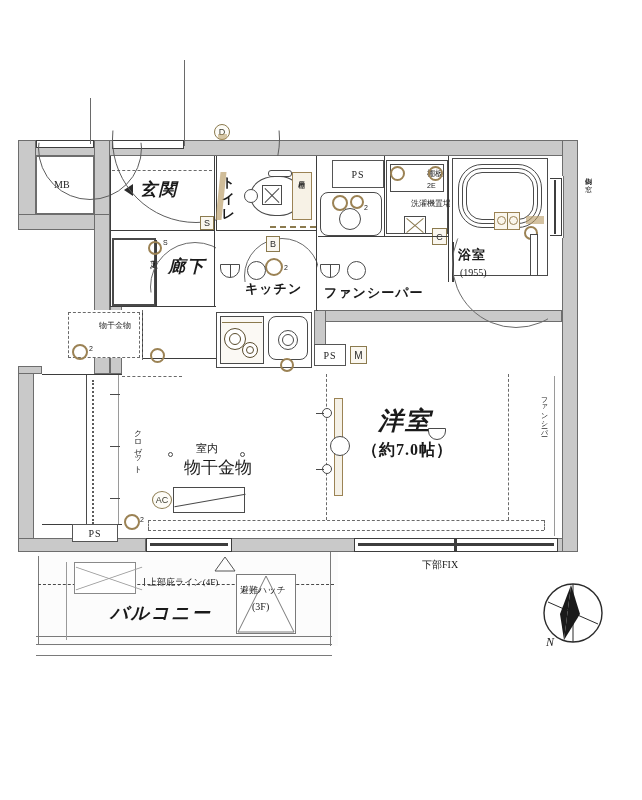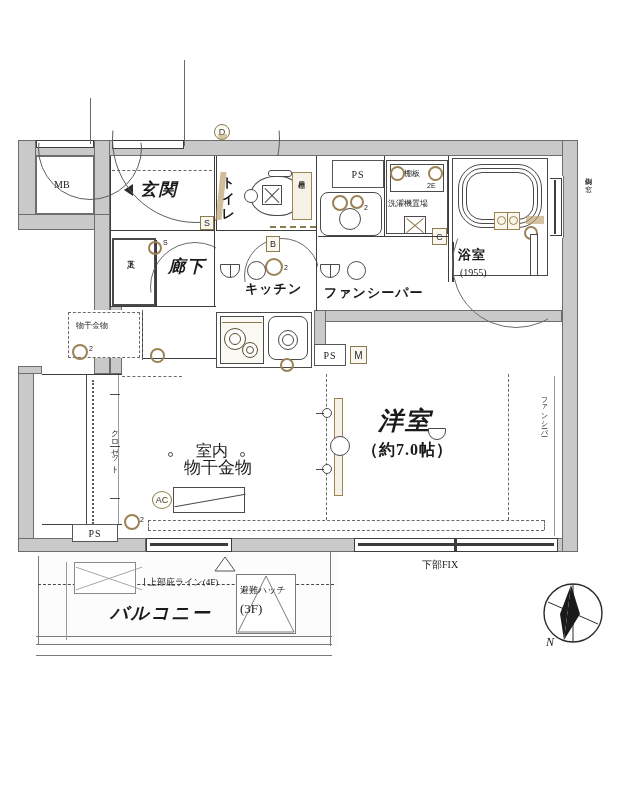--- a/index.html
+++ b/index.html
@@ -32,21 +32,21 @@
   .oval{position:absolute;border:1px solid #4a4a4a;border-radius:50%;box-sizing:border-box;background:#fff;}
   .oval-tan{position:absolute;border:1px solid #9b8254;border-radius:50%;box-sizing:border-box;}
   .tan-fill{position:absolute;background:#b79a63;}
   .arc{position:absolute;border:1px solid #5d5d5d;border-radius:50%;box-sizing:border-box;background:transparent;}
   
   .lbl{position:absolute;white-space:nowrap;line-height:1;color:#1a1a1a;}
   .v-lbl{position:absolute;writing-mode:vertical-rl;text-orientation:upright;line-height:1;white-space:nowrap;color:#1a1a1a;}
   .big{font-size:17px;letter-spacing:2px;font-weight:600;font-style:italic;}
   .med{font-size:13px;letter-spacing:1px;font-weight:600;}
   .sml{font-size:10px;letter-spacing:0px;}
-  .xsml{font-size:8px;letter-spacing:0px;}
+  .xsml{font-size:8px;letter-spacing:0px;margin-left:23px;}
   .tiny{font-size:7px;}
   .sans{font-family:"Liberation Sans","DejaVu Sans",sans-serif;}
   
   .circmark{position:absolute;border:1px solid #8b7a4e;border-radius:50%;
     display:flex;align-items:center;justify-content:center;
     font-family:"Liberation Sans",sans-serif;font-size:9px;color:#3a3a2e;
     background:#fdfcf7;box-sizing:border-box;}
   .sqmark{position:absolute;border:1px solid #8b7a4e;background:#faf7ef;
     display:flex;align-items:center;justify-content:center;
     font-family:"Liberation Sans",sans-serif;font-size:9px;color:#2b2b2b;box-sizing:border-box;}
@@ -214,21 +214,21 @@
   <div class="arc" style="left:452px;top:200px;width:128px;height:128px;clip-path:polygon(0 30%,75% 30%,75% 100%,0 100%);border-color:#6a6a6a;"></div>
   <div class="lbl med" style="left:458px;top:248px;">浴室</div>
   <div class="lbl sml" style="left:460px;top:268px;">(1955)</div>
   <div class="sqmark" style="left:432px;top:228px;width:15px;height:17px;">C</div>
 
   <div class="room" style="left:122px;top:374px;width:440px;height:164px;"></div>
   <div class="lbl big" style="left:378px;top:408px;font-size:25px;">洋室</div>
   <div class="lbl med" style="left:362px;top:442px;font-size:16px;">（約7.0帖）</div>
   <div class="oval" style="left:428px;top:428px;width:18px;height:12px;border-radius:0 0 9px 9px;"></div>
 
-  <div class="lbl sml" style="left:196px;top:443px;font-size:16px;">室内</div>
+  <div class="lbl sml" style="left:196px;top:443px;font-size:11px;">室内</div>
   <div class="lbl sml" style="left:184px;top:459px;font-size:17px;">物干金物</div>
   <div class="oval" style="left:168px;top:452px;width:5px;height:5px;"></div>
   <div class="oval" style="left:240px;top:452px;width:5px;height:5px;"></div>
 
   <div class="box" style="left:173px;top:487px;width:72px;height:26px;"></div>
   <div class="ln h" style="left:174px;top:500px;width:72px;transform:rotate(-10deg);"></div>
   <div class="circmark" style="left:152px;top:491px;width:20px;height:18px;">AC</div>
 
   <div class="dash-h" style="left:148px;top:520px;width:396px;"></div>
   <div class="dash-h" style="left:148px;top:530px;width:396px;"></div>
@@ -290,21 +290,21 @@
   <div class="box" style="left:74px;top:562px;width:62px;height:32px;border-color:#8a8a8a;"></div>
   <div class="ln h" style="left:74px;top:578px;width:70px;transform:rotate(19deg);background:#9a9a9a;"></div>
   <div class="ln h" style="left:74px;top:578px;width:70px;transform:rotate(-19deg);background:#9a9a9a;"></div>
 
   <div class="box" style="left:236px;top:574px;width:60px;height:60px;border-color:#7a7a7a;"></div>
   <div class="tri" style="left:238px;top:576px;border-left:28px solid transparent;border-right:28px solid transparent;border-bottom:56px solid transparent;"></div>
   <svg style="position:absolute;left:236px;top:574px;width:60px;height:60px;">
     <polygon points="30,2 58,58 2,58" fill="none" stroke="#7a7a7a" stroke-width="1"></polygon>
   </svg>
   <div class="lbl tiny" style="left:240px;top:586px;font-size:9px;">避難ハッチ</div>
-  <div class="lbl tiny" style="left:240px;top:602px;font-size:13px;">(3F)</div>
+  <div class="lbl tiny" style="left:252px;top:602px;font-size:10px;">(3F)</div>
 
   <svg style="position:absolute;left:214px;top:556px;width:22px;height:16px;">
     <polygon points="11,1 21,15 1,15" fill="none" stroke="#555" stroke-width="1"></polygon>
   </svg>
 
   <svg style="position:absolute;left:540px;top:580px;width:70px;height:70px;">
     <circle cx="33" cy="33" r="29" fill="none" stroke="#2b2b2b" stroke-width="1.4"></circle>
     <line x1="33" y1="4" x2="33" y2="62" stroke="#2b2b2b" stroke-width="1"></line>
     <line x1="8" y1="22" x2="58" y2="44" stroke="#2b2b2b" stroke-width="1"></line>
     <polygon points="31,5 40,34 24,60" fill="#1a1a1a"></polygon>

